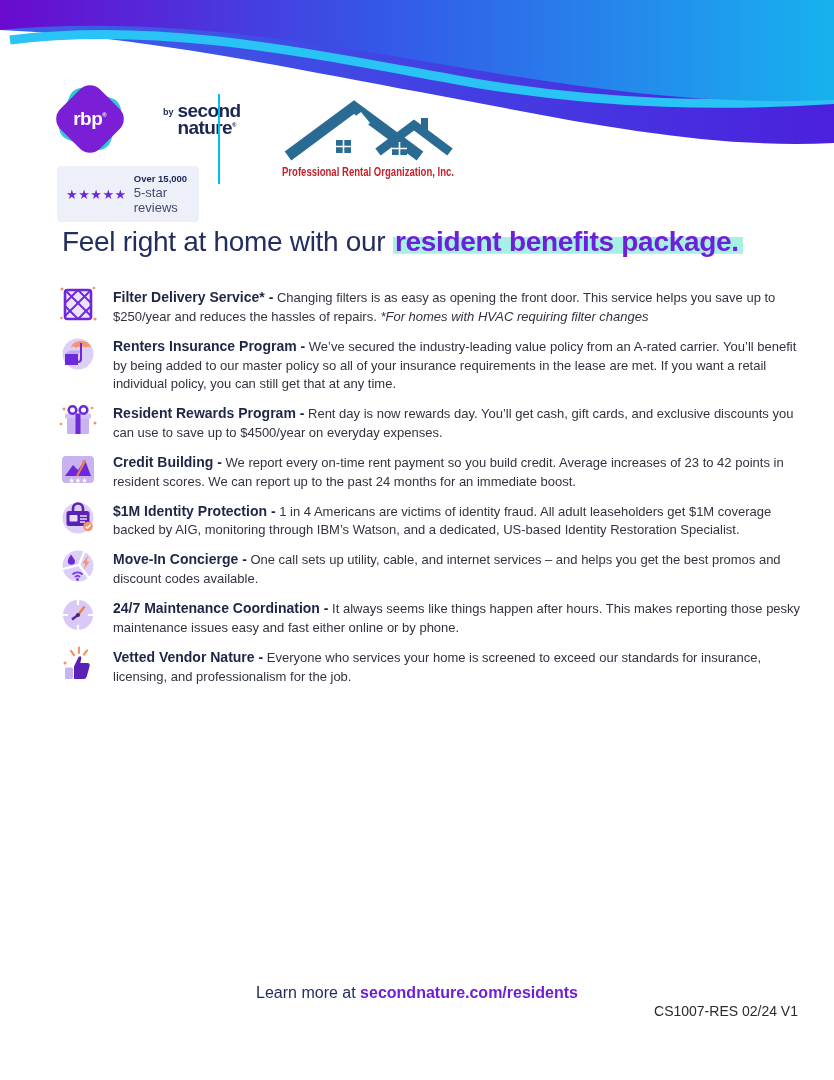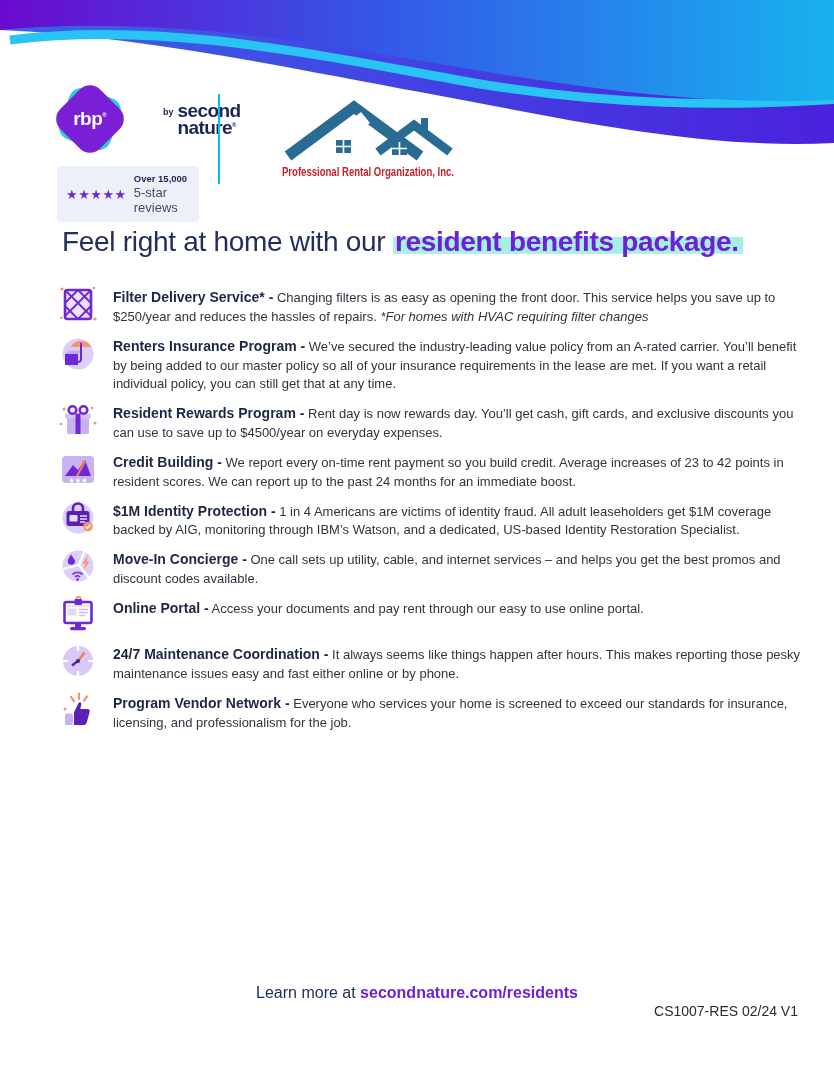--- a/index.html
+++ b/index.html
@@ -205,55 +205,41 @@
         <path d="M21,19 L27,4 M21,19 L5,23 M21,19 L31,32" stroke="#ffffff" stroke-width="2.2"></path>
         <path d="M13,8.5 C10.8,11.8 9.8,13.6 9.8,15.2 a3.6,3.6 0 0 0 7.2,0 C17,13.6 15.2,11.8 13,8.5 Z" fill="#6d28d9"></path>
         <polygon points="30,9 24.5,17.5 27.5,17.5 25.5,24 31.5,15.5 28.6,15.5" fill="#f5936b"></polygon>
         <path d="M14.5,28.5 a7,7 0 0 1 10,0 M17,31 a3.6,3.6 0 0 1 5,0" stroke="#7c3aed" stroke-width="1.8" fill="none"></path>
         <circle cx="19.5" cy="33.5" r="1.4" fill="#7c3aed"></circle>
       </svg>
       <p class="txt"><span class="b-title">Move-In Concierge -</span>
         <span class="b-body">One call sets up utility, cable, and internet services – and helps you get the best promos and discount codes available.</span></p>
     </div>
 
-    <div class="benefit">
-      <svg class="icon" viewBox="0 0 40 40">
-        <rect x="6.5" y="7" width="27" height="21" rx="2" fill="#ffffff" stroke="#6d28d9" stroke-width="2.6"></rect>
-        <path d="M18.5,4 v-0.3 a2,2 0 0 1 4,0 V4" stroke="#f07b4f" stroke-width="1.5" fill="none"></path>
-        <rect x="16.5" y="4" width="7.5" height="6" rx="1" fill="#6d28d9"></rect>
-        <path d="M9.5,11 h21" stroke="#e3d7fa" stroke-width="1.5"></path>
-        <rect x="9.5" y="13.5" width="9" height="7" fill="#e3d7fa"></rect>
-        <path d="M21,14.5 h9 M21,17.5 h9 M21,20.5 h6" stroke="#cdbaf4" stroke-width="1.7"></path>
-        <rect x="17" y="28" width="6" height="4" fill="#6d28d9"></rect>
-        <rect x="12" y="32" width="16" height="3.2" rx="1.6" fill="#6d28d9"></rect>
-      </svg>
-      <p class="txt"><span class="b-title">Online Portal -</span>
-        <span class="b-body">Access your documents and pay rent through our easy to use online portal.</span></p>
-    </div>
 
     <div class="benefit">
       <svg class="icon" viewBox="0 0 40 40">
         <circle cx="20" cy="20" r="15" fill="#d8c9f7"></circle>
         <path d="M20,5 V10 M20,30 V35 M5,20 H10 M30,20 H35" stroke="#ffffff" stroke-width="2.2"></path>
         <path d="M20,20 L26.5,11.5" stroke="#f07b4f" stroke-width="2.4"></path>
         <path d="M20,20 L14,24.5" stroke="#5b21b6" stroke-width="2.4"></path>
         <circle cx="20" cy="20" r="2" fill="#3b2a66"></circle>
       </svg>
       <p class="txt"><span class="b-title">24/7 Maintenance Coordination -</span>
         <span class="b-body">It always seems like things happen after hours. This makes reporting those pesky maintenance issues easy and fast either online or by phone.</span></p>
     </div>
 
     <div class="benefit">
       <svg class="icon" viewBox="0 0 40 40">
         <path d="M13,7 L16,11 M21,3.5 L21,9 M29,6.5 L26,10.5" stroke="#f5936b" stroke-width="2.2" stroke-linecap="round"></path>
         <circle cx="7" cy="19" r="1.5" fill="#f5936b"></circle>
         <rect x="7" y="23.5" width="8" height="11.5" rx="1.5" fill="#c9b2f0"></rect>
         <path d="M16,35 L16,22.5 L20.5,13 Q23.5,11 23.3,14.5 L22.3,19 L29.5,19 Q32.3,19.3 31.6,22 L28.8,32.5 Q28.1,35 25.5,35 Z" fill="#5b21b6"></path>
       </svg>
-      <p class="txt"><span class="b-title">Program Vendor Network -</span>
+      <p class="txt"><span class="b-title">Vetted Vendor Nature -</span>
         <span class="b-body">Everyone who services your home is screened to exceed our standards for insurance, licensing, and professionalism for the job.</span></p>
     </div>
 
   </div>
 
   <div class="learn-more">
     <span>Learn more at</span>
     <a class="learn-link">secondnature.com/residents</a>
   </div>
 

